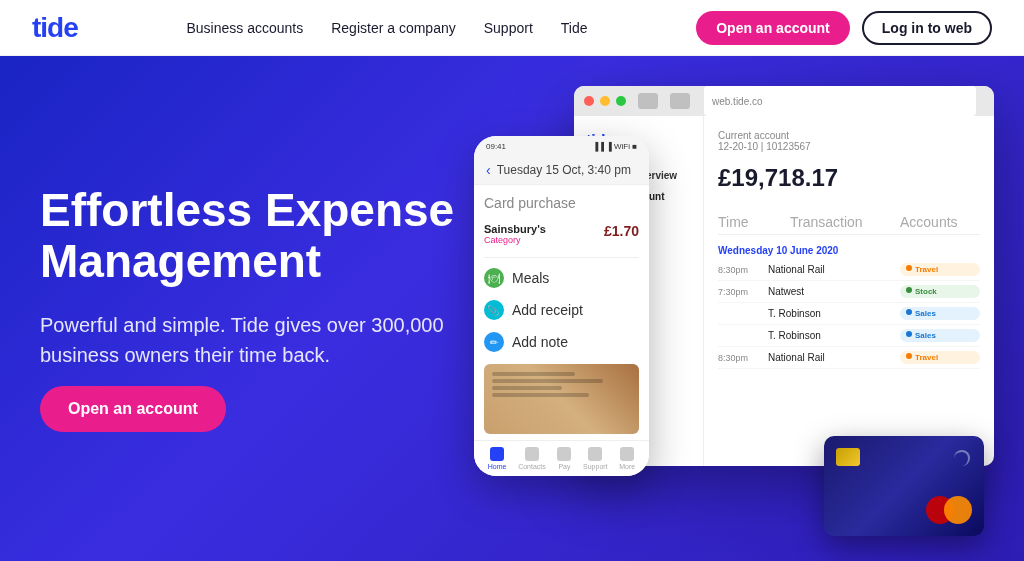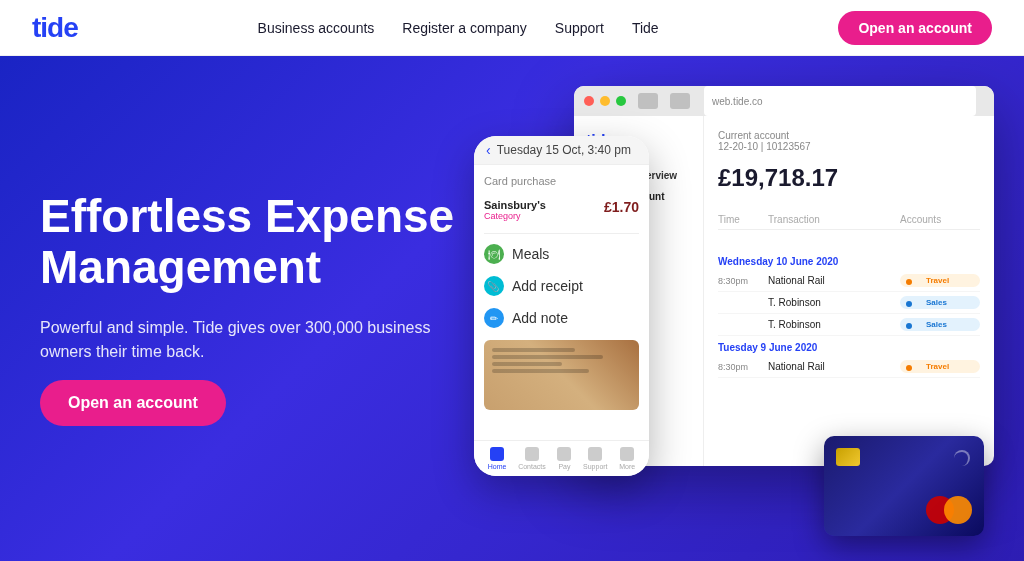--- a/index.html
+++ b/index.html
@@ -78,21 +78,21 @@
       z-index: 2;
     }
     .hero-title {
       font-size: 46px;
       font-weight: 800;
       color: #fff;
       line-height: 1.1;
       margin-bottom: 24px;
     }
     .hero-subtitle {
-      font-size: 16px;
+      font-size: 20px;
       color: rgba(255,255,255,0.88);
       line-height: 1.5;
       margin-bottom: 16px;
       max-width: 420px;
     }
     .btn-cta {
       background: #e91e8c;
       color: #fff;
       border: none;
       border-radius: 30px;
@@ -216,45 +216,46 @@
     .account-balance {
       font-size: 24px;
       font-weight: 700;
       color: #1a1a2e;
       margin-bottom: 12px;
     }
 
     .transaction-header {
       display: grid;
       grid-template-columns: 50px 1fr 80px;
-      font-size: 10px;
+      font-size: 14px;
       color: #aaa;
       padding: 4px 0;
       border-bottom: 1px solid #eee;
-      margin-bottom: 20px;
+      margin-bottom: 4px;
+      gap: 22px;
     }
     .date-header {
       font-size: 10px;
       font-weight: 700;
       color: #2541f5;
       padding: 6px 0 3px;
     }
     .transaction-row {
       display: grid;
       grid-template-columns: 50px 1fr 80px;
       align-items: center;
       padding: 4px 0;
       border-bottom: 1px solid #f5f5f5;
     }
     .tx-time { font-size: 9px; color: #888; }
     .tx-name { font-size: 10px; color: #222; font-weight: 500; }
     .tx-badge {
       display: inline-flex;
-      align-items: flex-end;
-      gap: 14px;
+      align-items: flex-start;
+      gap: 3px;
       font-size: 8px;
       padding: 2px 6px;
       border-radius: 10px;
       font-weight: 600;
     }
     .badge-travel { background: #fff3e0; color: #f57c00; }
     .badge-stock { background: #e8f5e9; color: #388e3c; }
     .badge-sales { background: #e3f2fd; color: #1976d2; }
     .badge-dot {
       width: 6px; height: 6px; border-radius: 50%;
@@ -418,20 +419,21 @@
 <header class="header">
   <div class="logo">tide</div>
   <nav class="nav">
     <a class="nav-link">Business accounts</a>
     <a class="nav-link">Register a company</a>
     <a class="nav-link">Support</a>
     <a class="nav-link">Tide</a>
   </nav>
   <div class="nav-actions">
     <button class="btn-primary">Open an account</button>
+    <button class="btn-outline">Log in to web</button>
   </div>
 </header>
 
 <section class="hero">
   <div class="hero-content">
     <h1 class="hero-title">Effortless Expense Management</h1>
     <p class="hero-subtitle">Powerful and simple. Tide gives over 300,000 business owners their time back.</p>
     <button class="btn-cta">Open an account</button>
   </div>
 
@@ -474,56 +476,67 @@
           <div class="date-header">Wednesday 10 June 2020</div>
           <div class="transaction-row">
             <span class="tx-time">8:30pm</span>
             <span class="tx-name">National Rail</span>
             <span class="tx-badge badge-travel">
               <span class="badge-dot dot-orange"></span>
               <span>Travel</span>
             </span>
           </div>
           <div class="transaction-row">
-            <span class="tx-time"></span>
-            <span class="tx-name">T. Robinson</span>
-            <span class="tx-badge badge-sales">
-              <span class="badge-dot dot-blue"></span>
-              <span>Sales</span>
+            <span class="tx-time">7:30pm</span>
+            <span class="tx-name">Natwest</span>
+            <span class="tx-badge badge-stock">
+              <span class="badge-dot dot-green2"></span>
+              <span>Stock</span>
             </span>
           </div>
           <div class="transaction-row">
             <span class="tx-time"></span>
             <span class="tx-name">T. Robinson</span>
             <span class="tx-badge badge-sales">
               <span class="badge-dot dot-blue"></span>
               <span>Sales</span>
             </span>
           </div>
-
-          <div class="date-header">Tuesday 9 June 2020</div>
+          <div class="transaction-row">
+            <span class="tx-time"></span>
+            <span class="tx-name">T. Robinson</span>
+            <span class="tx-badge badge-sales">
+              <span class="badge-dot dot-blue"></span>
+              <span>Sales</span>
+            </span>
+          </div>
+
           <div class="transaction-row">
             <span class="tx-time">8:30pm</span>
             <span class="tx-name">National Rail</span>
             <span class="tx-badge badge-travel">
               <span class="badge-dot dot-orange"></span>
               <span>Travel</span>
             </span>
           </div>
         </div>
       </div>
     </div>
 
     <div class="phone-mockup">
+      <div class="phone-status-bar">
+        <span>09:41</span>
+        <span>▐▐ ▐ WiFi ■</span>
+      </div>
       <div class="phone-header">
         <span class="phone-back">‹</span>
         <span class="phone-date">Tuesday 15 Oct, 3:40 pm</span>
       </div>
       <div class="phone-body">
-        <div style="font-size:11px;color:#888;margin-bottom:4px;">Card purchase</div>
+        <div style="font-size:14px;color:#888;margin-bottom:4px;">Card purchase</div>
         <div class="phone-merchant">
           <div>
             <div class="merchant-name">Sainsbury's</div>
             <div class="merchant-sub">Category</div>
           </div>
           <div class="merchant-amount">£1.70</div>
         </div>
         <div class="phone-divider"></div>
         <div class="phone-action-row">
           <div class="action-icon icon-green">🍽</div>

